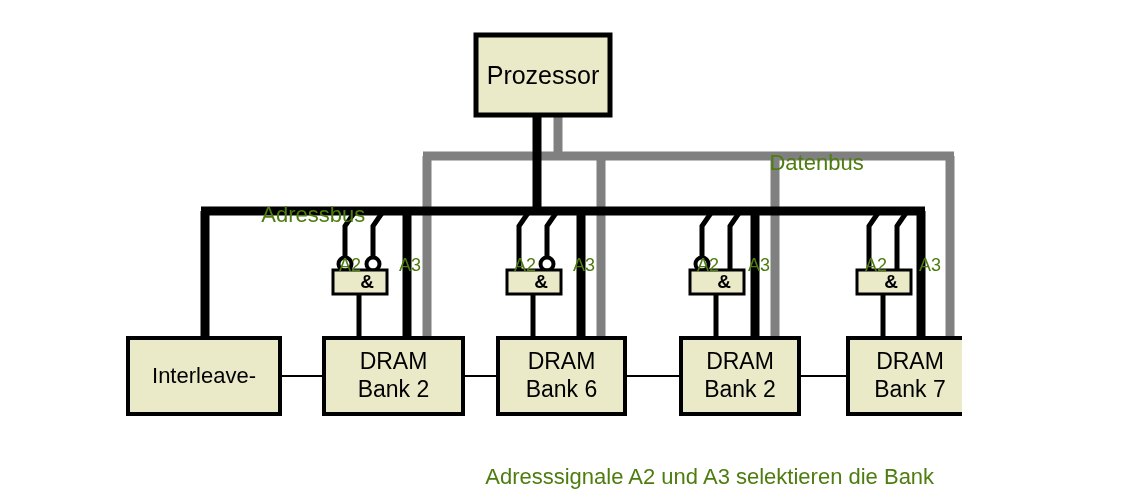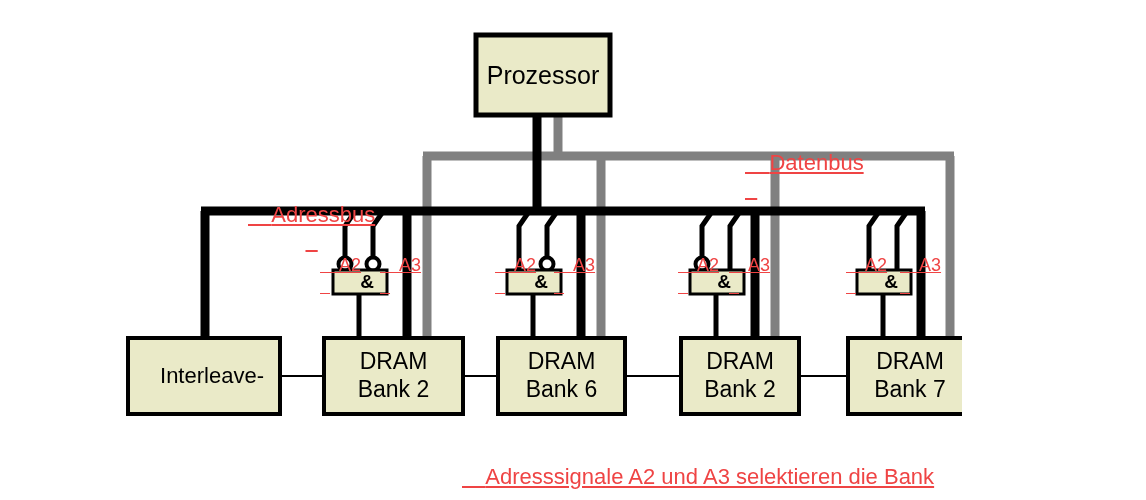--- a/index.html
+++ b/index.html
@@ -1,19 +1,19 @@
 <!DOCTYPE html>
 <html><head>
 <meta charset="utf-8">
 <style>
   html,body{margin:0;padding:0;background:#ffffff;}
   body{font-family:"Liberation Sans", sans-serif;}
   #stage{position:relative;width:962px;height:500px;background:#ffffff;overflow:hidden;}
   #stage svg{position:absolute;left:0;top:0;}
-  .lbl{position:absolute;color:#ef4444;white-space:pre;line-height:1.18;text-decoration:underline;}
+  .lbl{position:absolute;color:#4d7c0f;white-space:pre;line-height:1.18;}
   .boxlbl{position:absolute;display:flex;flex-direction:column;align-items:center;
           justify-content:center;text-align:center;color:#000;line-height:1.2;}
 </style>
 </head>
 <body>
 
 <div id="stage">
 
   <svg width="1146" height="500" viewBox="0 0 1146 500">
 
@@ -89,21 +89,21 @@
     <rect x="324" y="338" width="139" height="76" fill="#EAEAC8" stroke="#000000" stroke-width="4"></rect>
     <rect x="498" y="338" width="127" height="76" fill="#EAEAC8" stroke="#000000" stroke-width="4"></rect>
     <rect x="681" y="338" width="118" height="76" fill="#EAEAC8" stroke="#000000" stroke-width="4"></rect>
     <rect x="848" y="338" width="124" height="76" fill="#EAEAC8" stroke="#000000" stroke-width="4"></rect>
   </svg>
 
   <div class="boxlbl" style="left:476px;top:35px;width:134px;height:80px;font-size:25px;">
     <span>Prozessor</span>
   </div>
 
-  <div class="lbl" style="left:248px;top:176px;font-size:22px;text-align:center;">
+  <div class="lbl" style="left:238px;top:176px;font-size:22px;text-align:center;">
     <span>Adressbus</span>
   </div>
 
   <div class="lbl" style="left:745px;top:124px;font-size:22px;">
     <span>Datenbus</span>
   </div>
 
   <div class="lbl" style="left:320px;top:234px;font-size:18px;">
     <span>A2</span>
   </div>
@@ -138,21 +138,21 @@
   <div class="boxlbl" style="left:514px;top:269px;width:54px;height:26px;font-size:19px;font-weight:bold;">
     <span>&amp;</span>
   </div>
   <div class="boxlbl" style="left:697px;top:269px;width:54px;height:26px;font-size:19px;font-weight:bold;">
     <span>&amp;</span>
   </div>
   <div class="boxlbl" style="left:864px;top:269px;width:54px;height:26px;font-size:19px;font-weight:bold;">
     <span>&amp;</span>
   </div>
 
-  <div class="boxlbl" style="left:136px;top:338px;width:152px;height:76px;font-size:22px;">
+  <div class="boxlbl" style="left:128px;top:338px;width:152px;height:76px;font-size:22px;">
     <span>Interleave-</span>
   </div>
 
   <div class="boxlbl" style="left:324px;top:338px;width:139px;height:76px;font-size:23px;">
     <span>DRAM</span>
     <span>Bank 2</span>
   </div>
 
   <div class="boxlbl" style="left:498px;top:338px;width:127px;height:76px;font-size:23px;">
     <span>DRAM</span>

